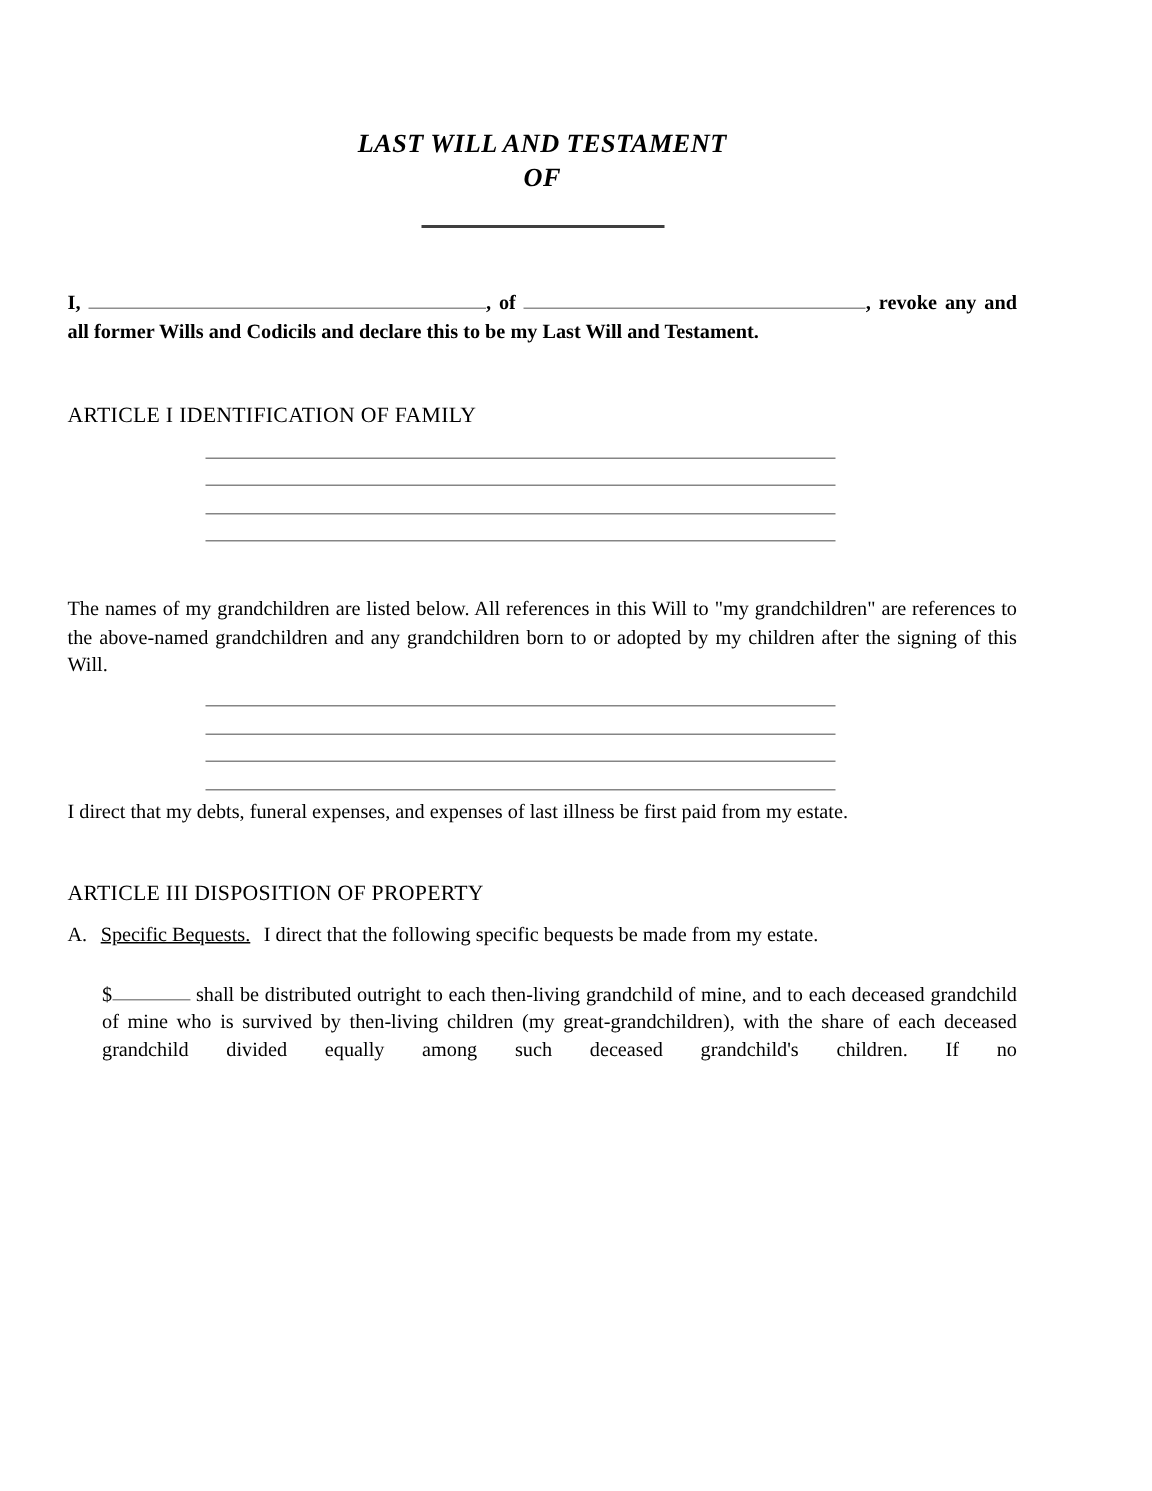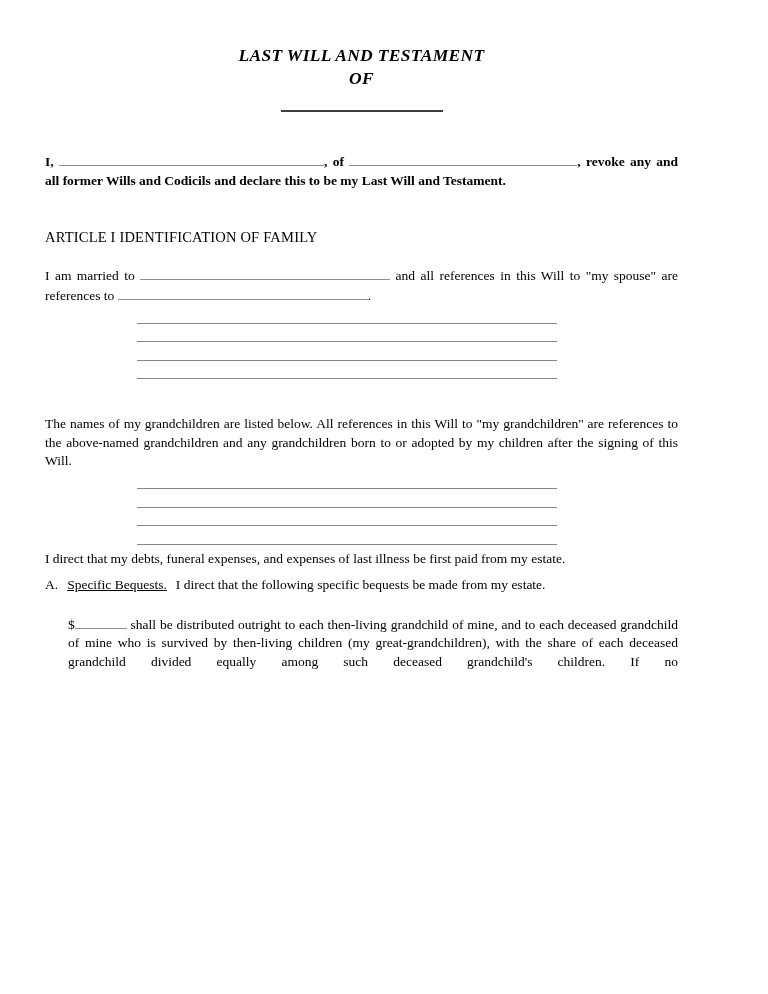--- a/index.html
+++ b/index.html
@@ -11,21 +11,21 @@
     font-family:"Liberation Serif","DejaVu Serif",serif;
     color:#000000;
     overflow:hidden;
   }
   .content{
     margin-left:45px;
     margin-right:90px; 
   }
   .doc-title{
     margin:0;
-    padding-top:44px;
+    padding-top:84px;
     text-align:center;
     font-size:17.5px;
     line-height:23px;
     font-weight:bold;
     font-style:italic;
     letter-spacing:0.3px;
   }
   .title-underline{
     width:162px;
     height:0;
@@ -93,24 +93,20 @@
       <div>OF</div>
     </h1>
     <div class="title-underline"></div>
 
     <p class="para mt-opening"><span>I,</span>
       <span class="blank blank-name"></span><span>, of</span>
       <span class="blank blank-residence"></span><span>, revoke any and all former Wills and Codicils and declare this to be my Last Will and Testament.</span></p>
 
     <h2 class="article-heading mt-art1">ARTICLE I IDENTIFICATION OF FAMILY</h2>
 
-    <p class="para mt-married"><span>I am married to</span>
-      <span class="blank blank-spouse"></span>
-      <span>and all references in this Will to "my spouse" are references to</span>
-      <span class="blank blank-spouse2"></span><span>.</span></p>
 
 
     <div class="fill-lines">
       <div class="fill-line"></div>
       <div class="fill-line"></div>
       <div class="fill-line"></div>
       <div class="fill-line"></div>
     </div>
 
     <p class="para mt-grandchildren">The names of my grandchildren are listed below. All references in this Will to "my grandchildren" are references to the above-named grandchildren and any grandchildren born to or adopted by my children after the signing of this Will.</p>
@@ -118,20 +114,21 @@
     <div class="fill-lines">
       <div class="fill-line"></div>
       <div class="fill-line"></div>
       <div class="fill-line"></div>
       <div class="fill-line"></div>
     </div>
 
 
     <p class="para mt-debts">I direct that my debts, funeral expenses, and expenses of last illness be first paid from my estate.</p>
 
+    <h2 class="article-heading mt-art3">ARTICLE III DISPOSITION OF PROPERTY</h2>
 
     <p class="para mt-specific"><span class="item-letter">A.</span><span class="item-title">Specific Bequests.</span><span>I direct that the following specific bequests be made from my estate.</span></p>
 
     <p class="para bequest mt-bequest"><span>$</span><span class="blank blank-amount"></span>
       <span>shall be distributed outright to each then-living grandchild of mine, and to each deceased grandchild of mine who is survived by then-living children (my great-grandchildren), with the share of each deceased grandchild divided equally among such deceased grandchild's children.  If no</span></p>
 
   </div>
 </div>
 
 </body></html>

